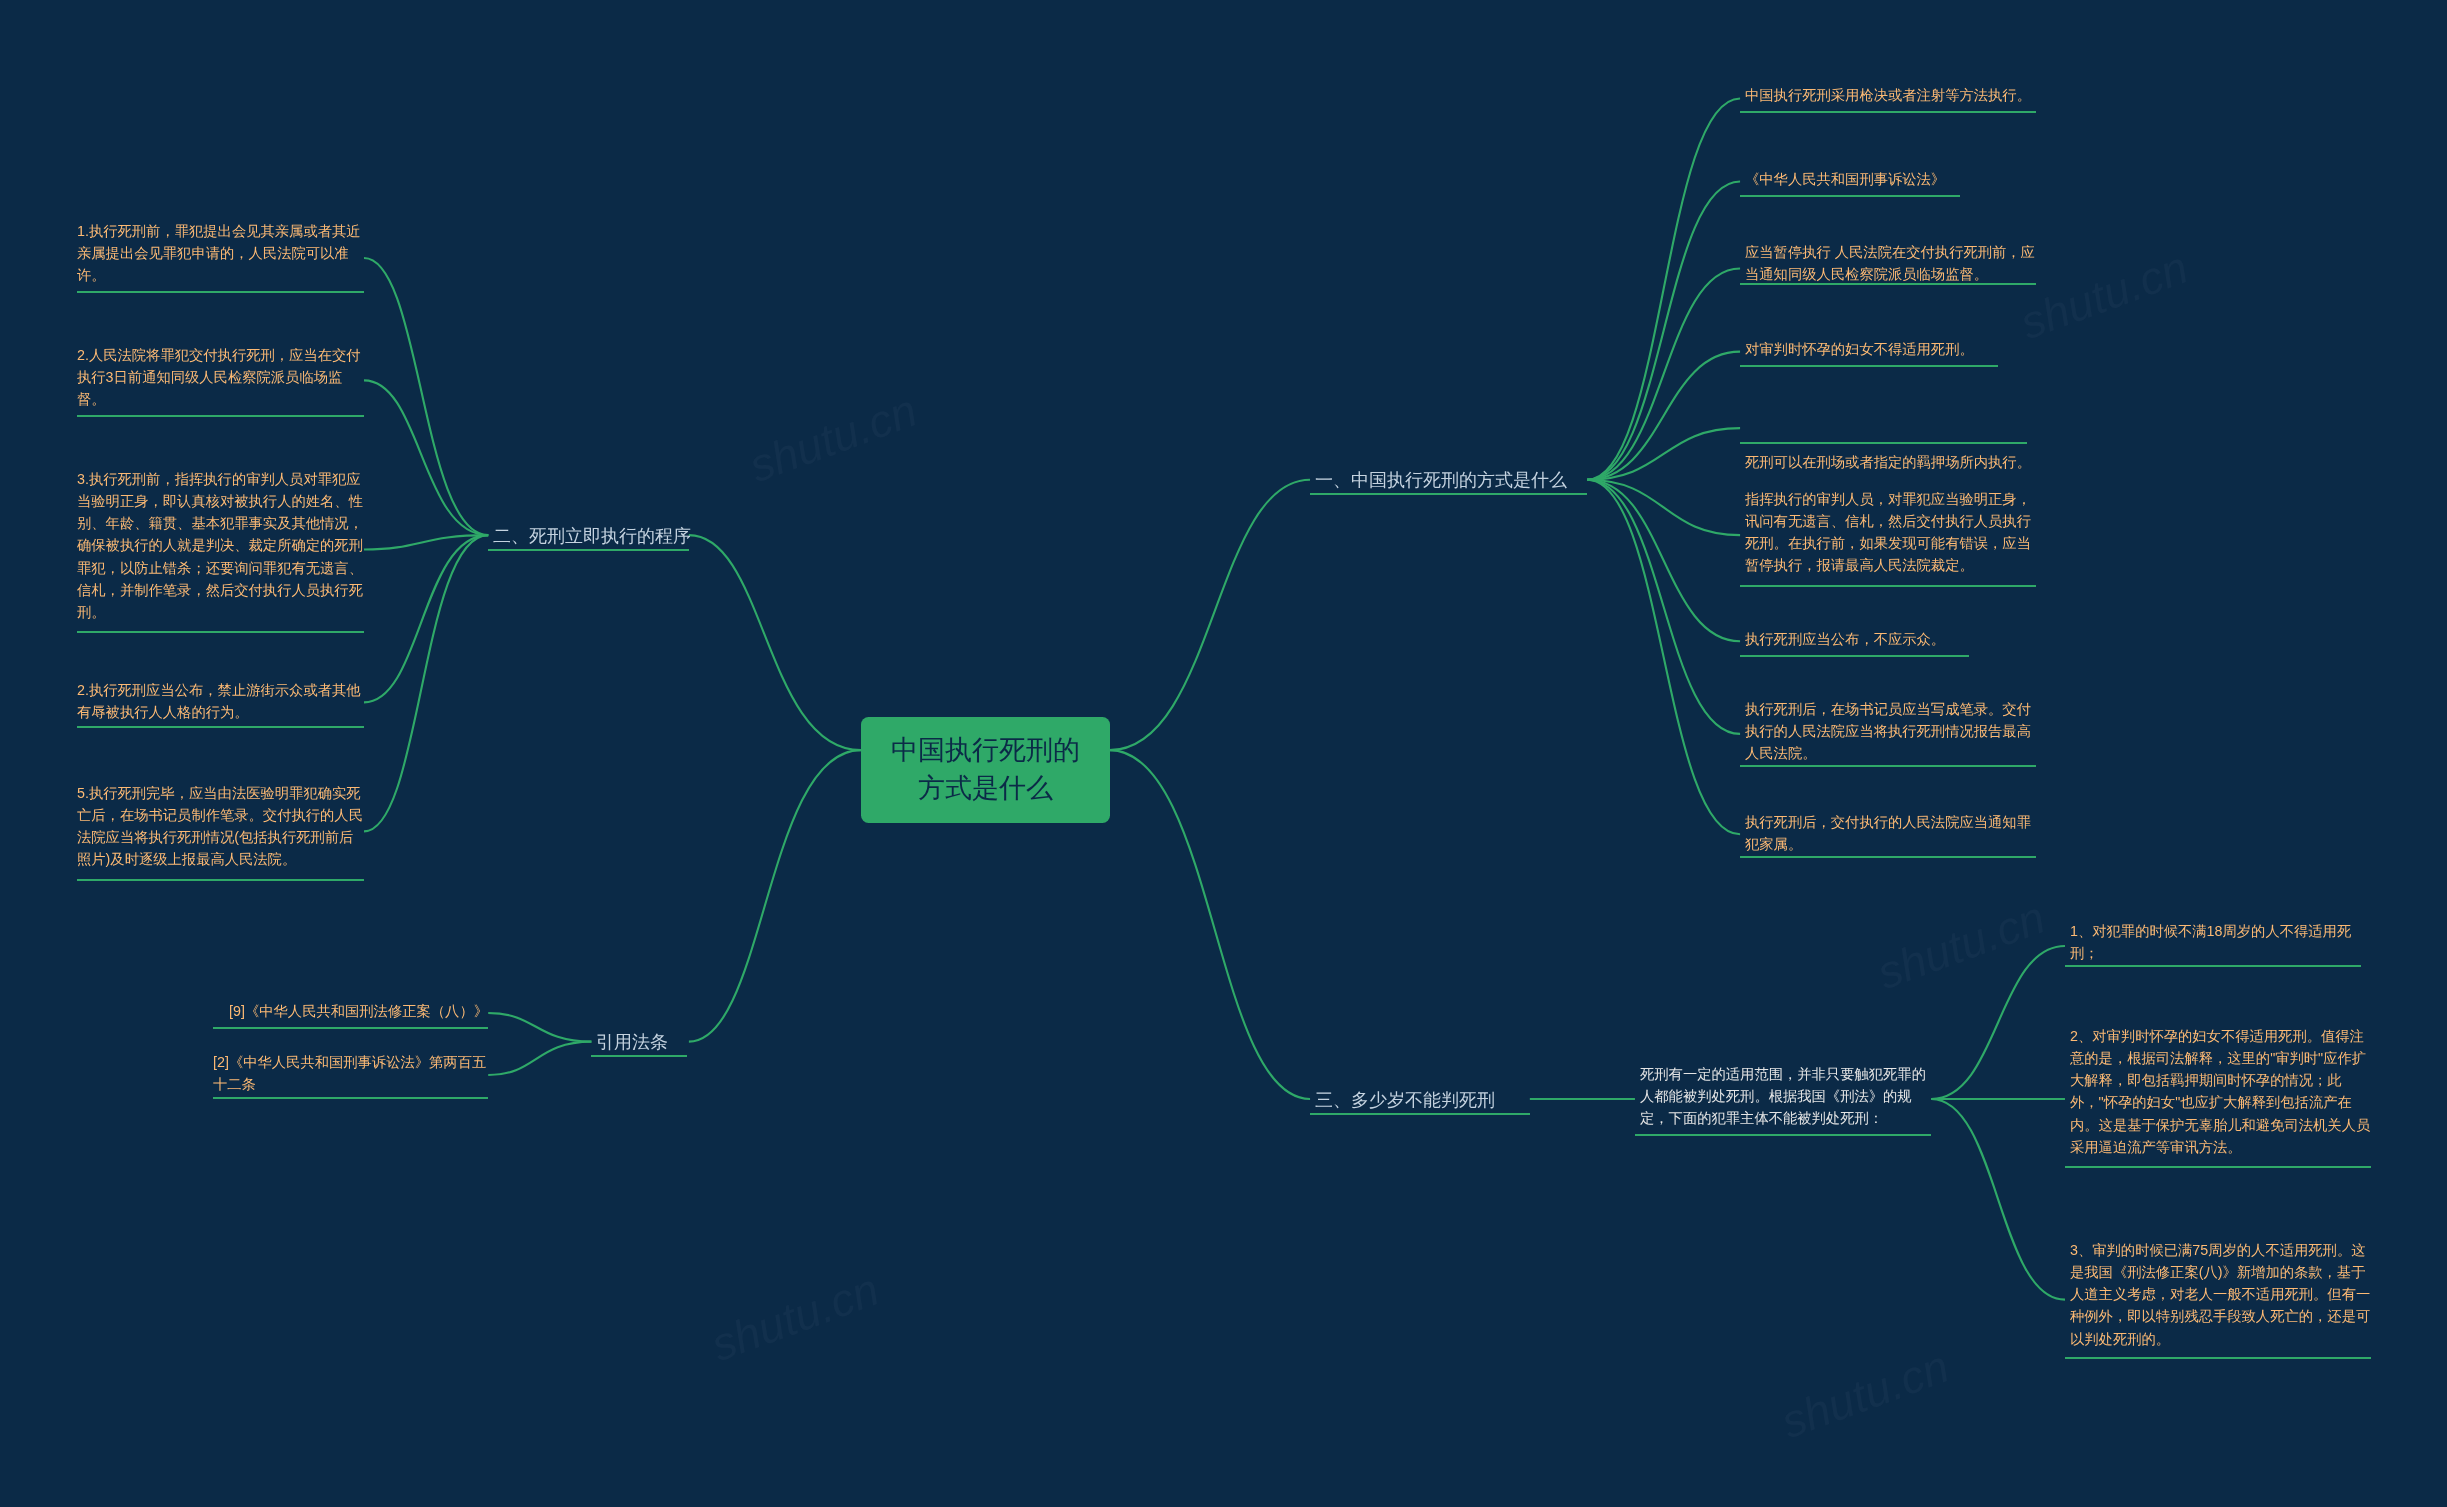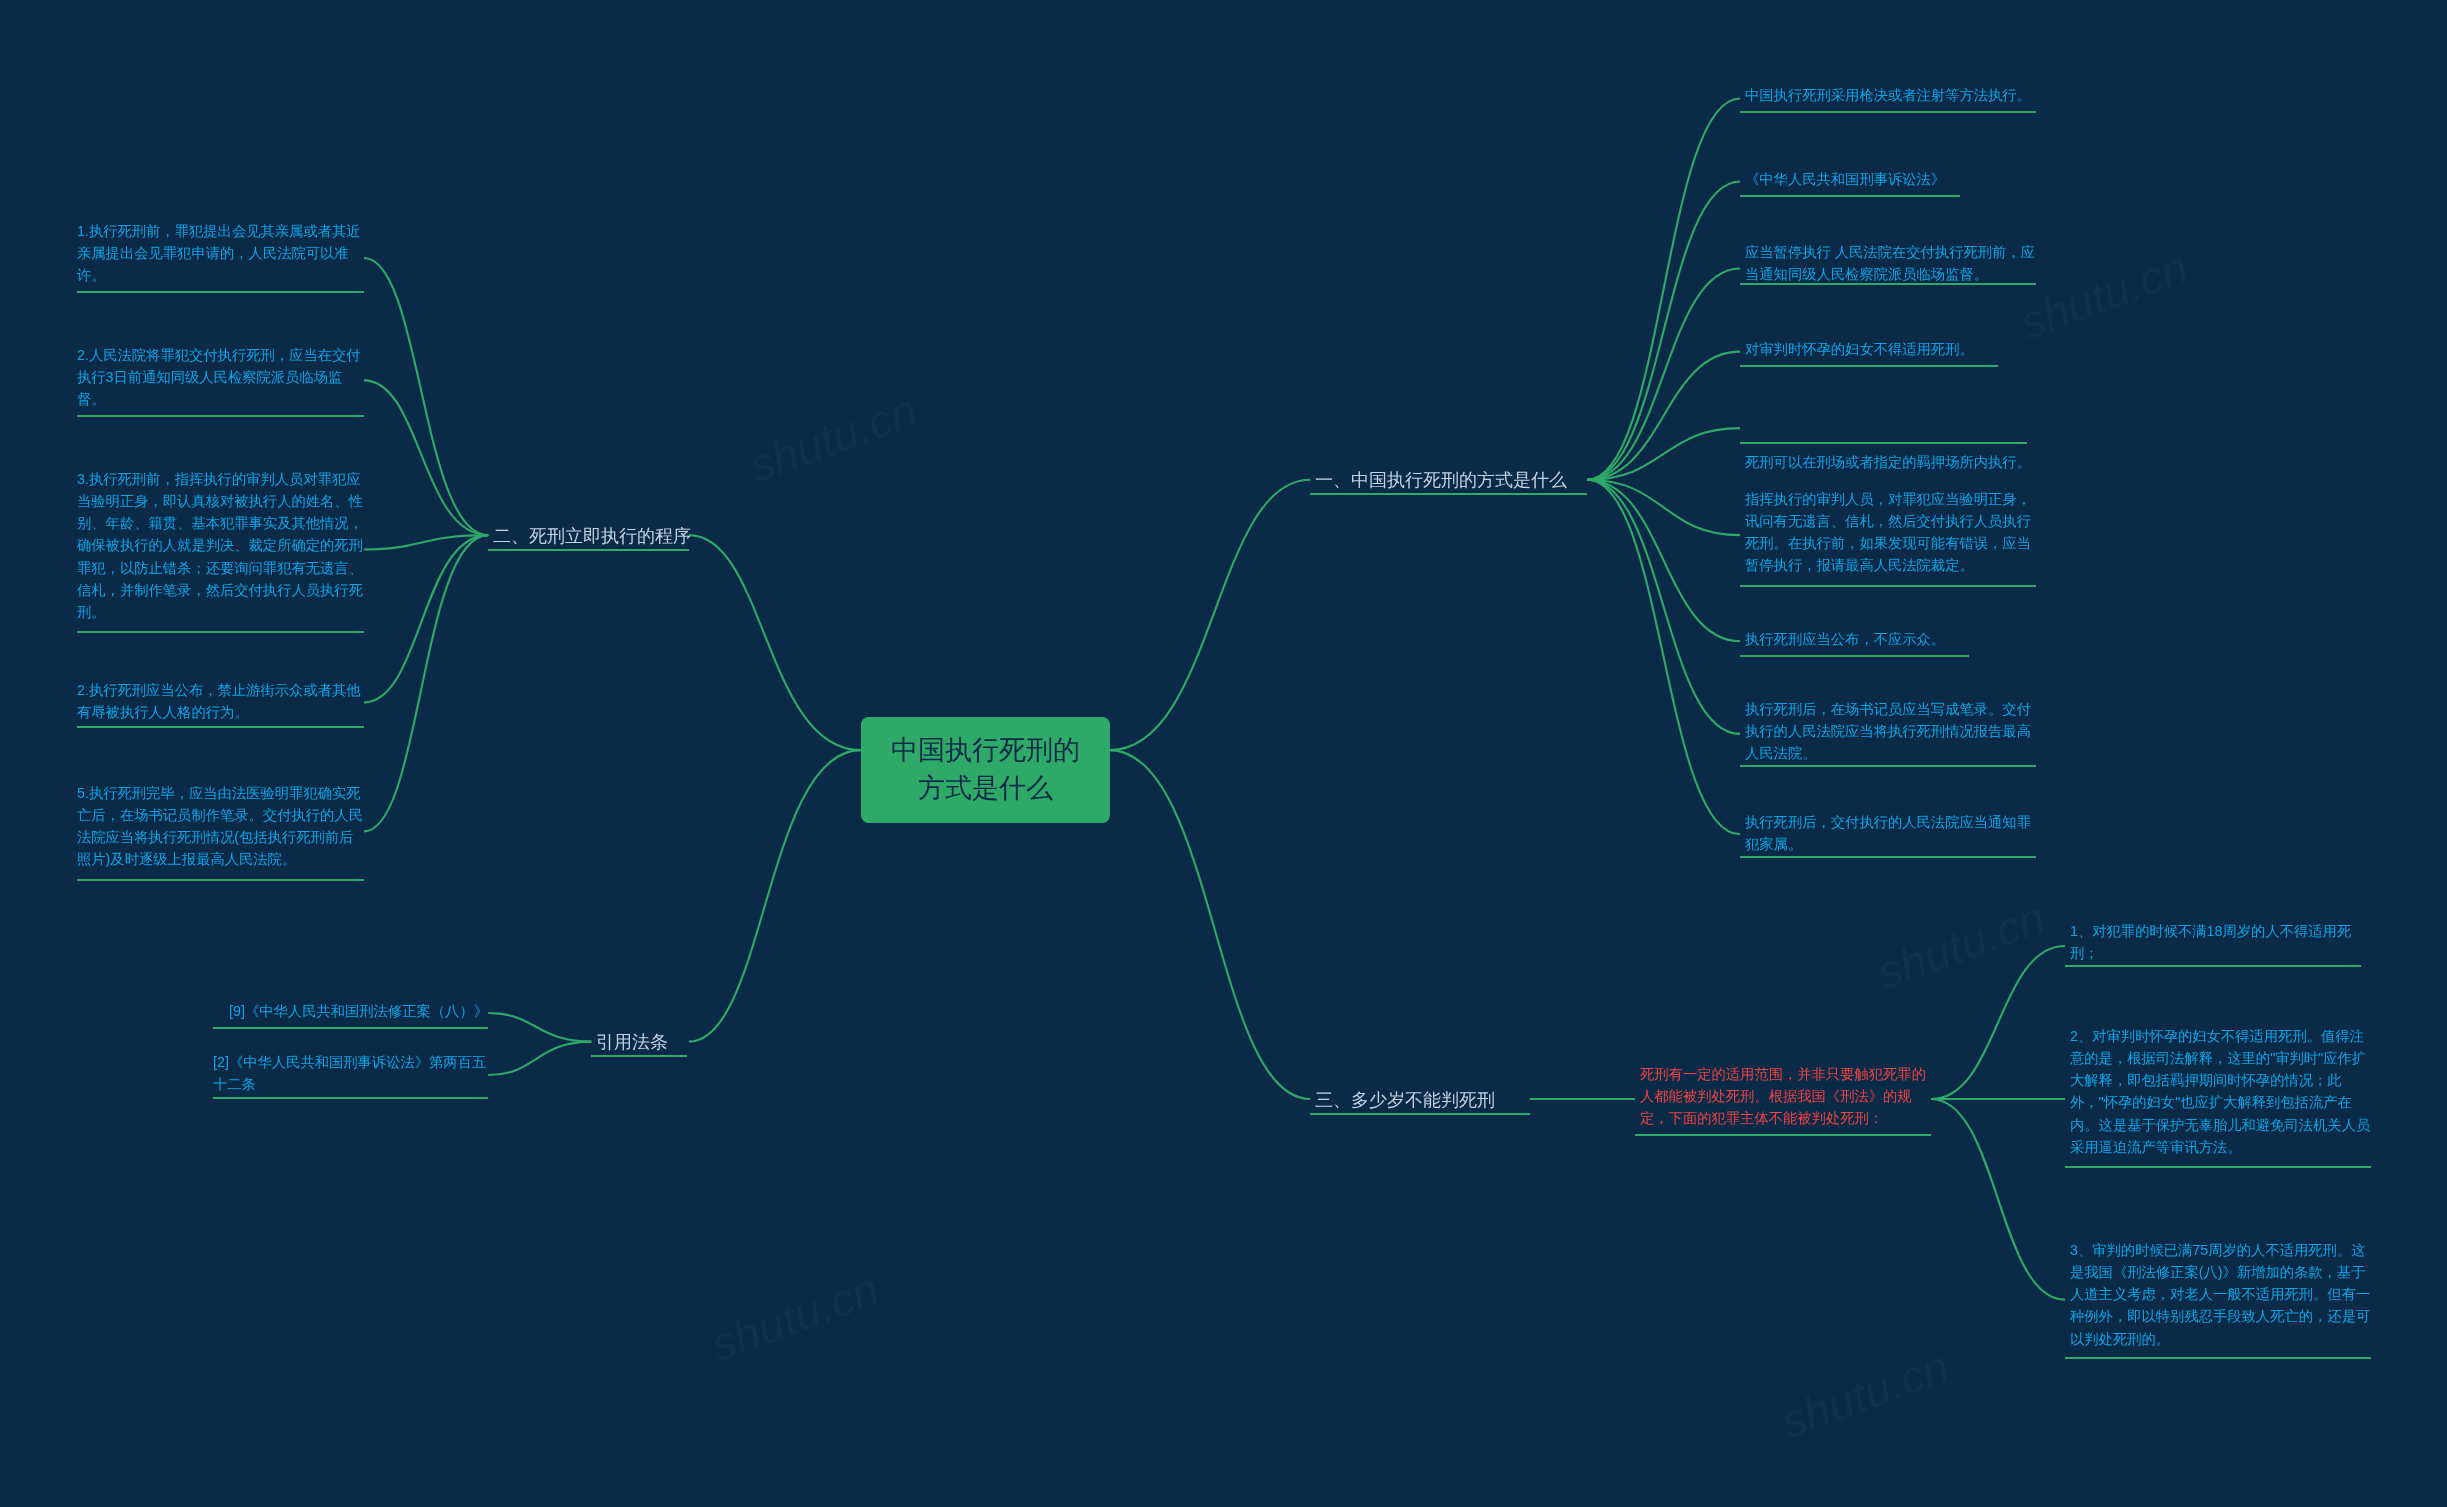--- a/index.html
+++ b/index.html
@@ -33,28 +33,28 @@
     width:249px;
   }
   .branch-label {
     position:absolute;
     color:#c5d3e0;
     font-size:18px;
     white-space:nowrap;
   }
   .sub-label {
     position:absolute;
-    color:#ef4444;
+    color:#e5e5e5;
     font-size:14.3px;
     line-height:1.55;
     width:287px;
   }
   .leaf-label {
     position:absolute;
-    color:#0ea5e9;
+    color:#fdba74;
     font-size:14.3px;
     line-height:1.55;
     width:287px;
   }
   .underline {
     position:absolute;
     height:1.9px;
     background:#2fa968;
   }
   svg.connectors {

